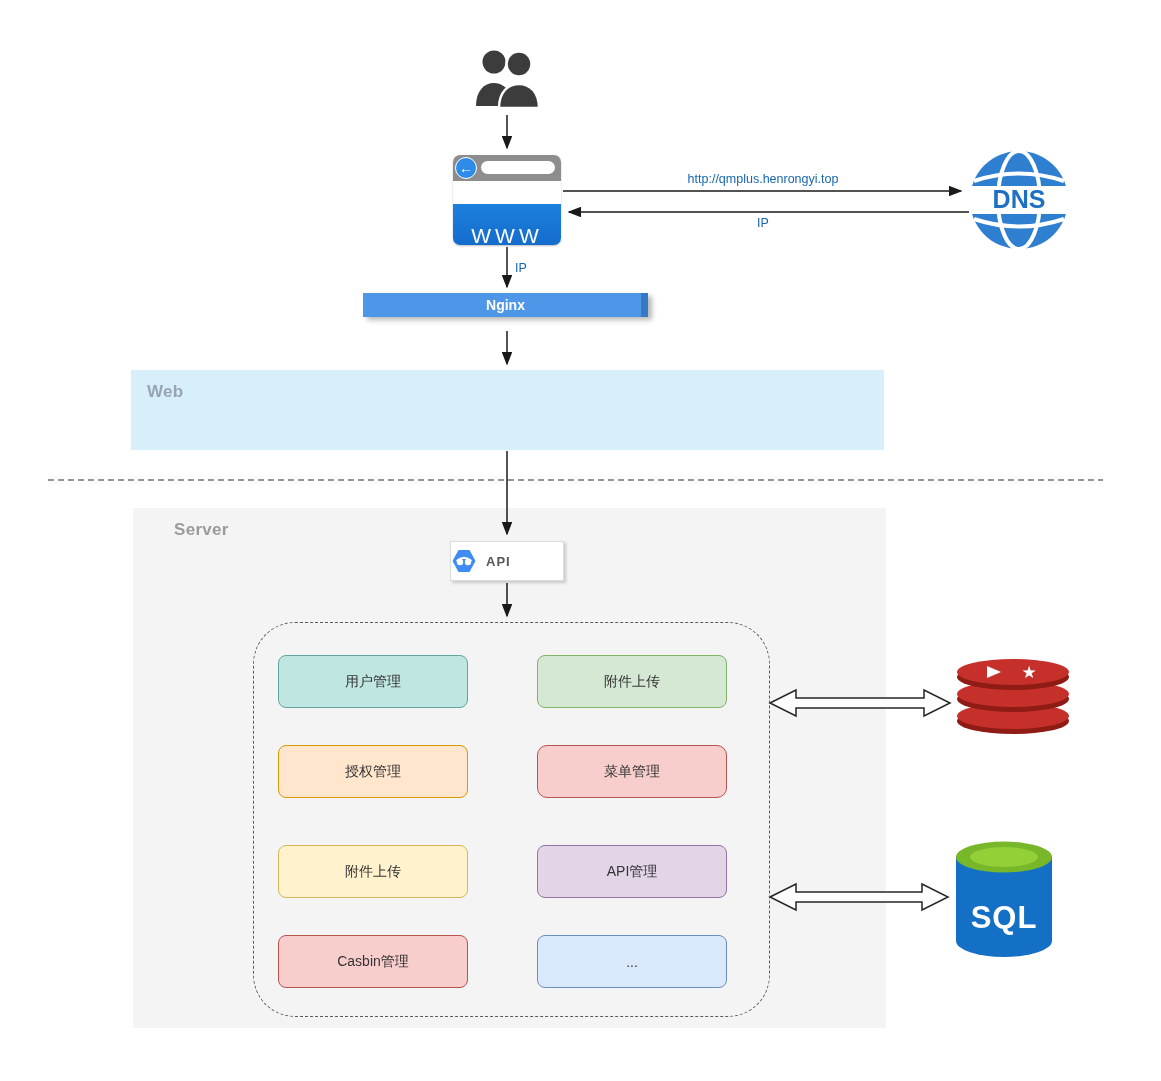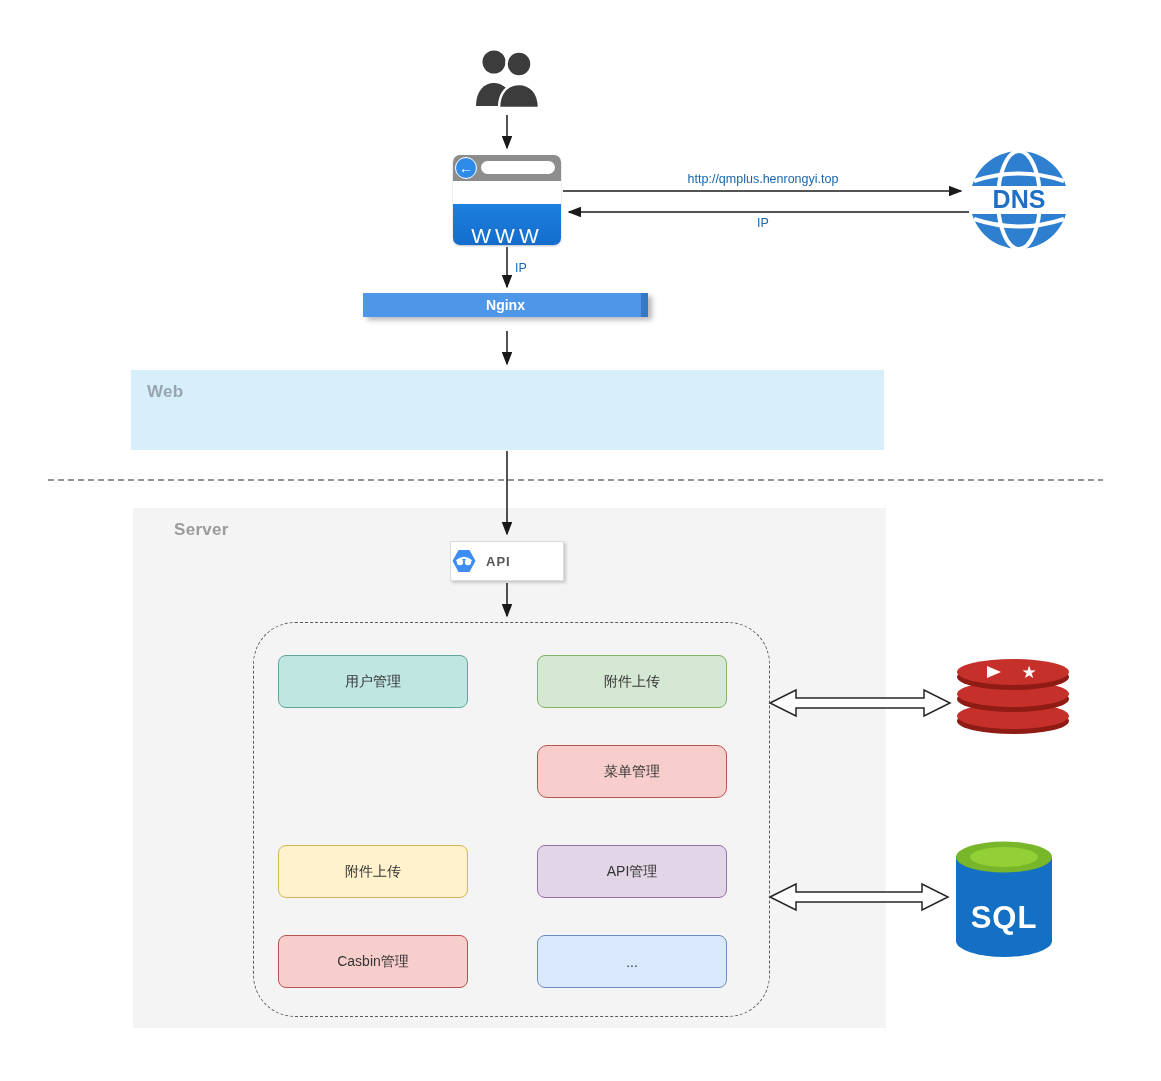--- a/index.html
+++ b/index.html
@@ -114,20 +114,23 @@
     <span class="api-label">API</span>
   </div>
 
   <div class="module-container">
     <div class="module m-r1c1" style="background-color: rgb(191, 230, 225); border-color: rgb(95, 167, 156);">
       <span>用户管理</span>
     </div>
     <div class="module m-r1c2" style="background-color: rgb(213, 232, 212); border-color: rgb(130, 179, 102);">
       <span>附件上传</span>
     </div>
+    <div class="module m-r2c1" style="background-color: rgb(255, 230, 204); border-color: rgb(215, 155, 0);">
+      <span>授权管理</span>
+    </div>
     <div class="module m-r2c2" style="background-color: rgb(248, 206, 204); border-color: rgb(184, 84, 80); border-radius: 10px;">
       <span>菜单管理</span>
     </div>
     <div class="module m-r3c1" style="background-color: rgb(255, 242, 204); border-color: rgb(214, 182, 86);">
       <span>附件上传</span>
     </div>
     <div class="module m-r3c2" style="background-color: rgb(225, 213, 231); border-color: rgb(150, 115, 166);">
       <span>API管理</span>
     </div>
     <div class="module m-r4c1" style="background-color: rgb(248, 206, 204); border-color: rgb(184, 84, 80);">

